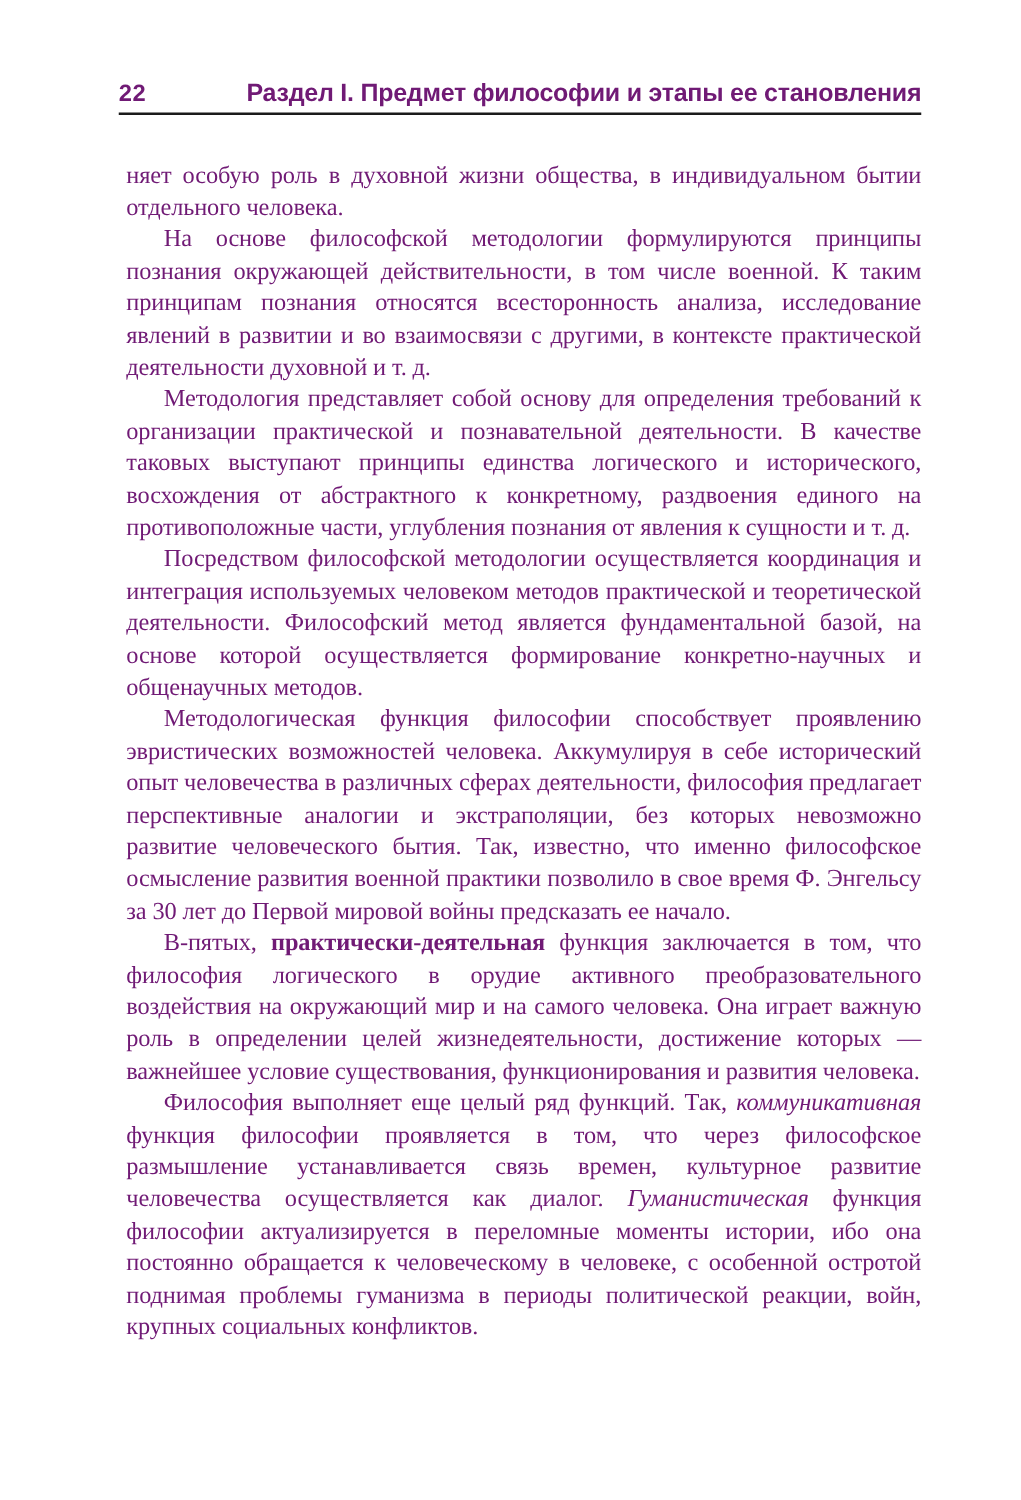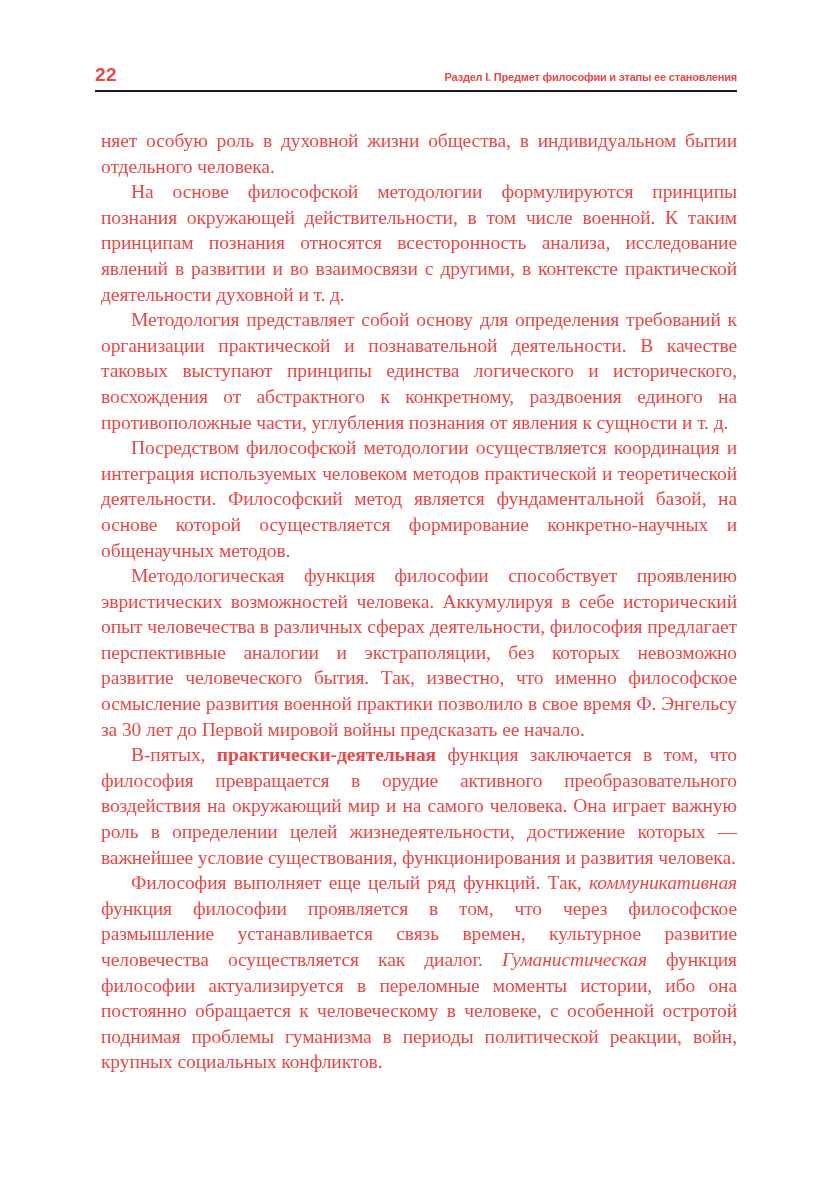--- a/index.html
+++ b/index.html
@@ -7,39 +7,39 @@
     padding: 0;
     background: #ffffff;
   }
   .page {
     position: relative;
     width: 817px;
     height: 1200px;
     background: #ffffff;
     overflow: hidden;
     font-family: "Liberation Serif", serif;
-    color: #ef4444;
+    color: #701a75;
   }
   .page-header {
     position: absolute;
     left: 95px;
     right: 80px;
     top: 64px;
     display: flex;
     justify-content: space-between;
     align-items: baseline;
     font-family: "Liberation Sans", sans-serif;
     font-weight: 700;
   }
   .page-number {
     font-size: 19px;
     letter-spacing: 0.5px;
   }
   .running-title {
-    font-size: 11px;
+    font-size: 20px;
     letter-spacing: -0.2px;
   }
   .header-rule {
     position: absolute;
     left: 95px;
     right: 80px;
     top: 90px;
     height: 2px;
     background: #1a1a1a;
   }
@@ -71,16 +71,16 @@
     <span class="page-number">22</span>
     <span class="running-title">Раздел I. Предмет философии и этапы ее становления</span>
   </header>
   <div class="header-rule"></div>
   <main class="body-text">
       <p class="no-indent"><span>няет особую роль в духовной жизни общества, в индивидуальном бы­тии отдельного человека.</span></p>
       <p><span>На основе философской методологии формулируются принципы познания окружающей действительности, в том числе военной. К та­ким принципам познания относятся всесторонность анализа, иссле­дование явлений в развитии и во взаимосвязи с другими, в контексте практической деятельности духовной и т. д.</span></p>
       <p><span>Методология представляет собой основу для определения тре­бований к организации практической и познавательной деятельно­сти. В качестве таковых выступают принципы единства логического и исторического, восхождения от абстрактного к конкретному, раздво­ения единого на противоположные части, углубления познания от яв­ления к сущности и т. д.</span></p>
       <p><span>Посредством философской методологии осуществляется коорди­нация и интеграция используемых человеком методов практической и теоретической деятельности. Философский метод является фунда­ментальной базой, на основе которой осуществляется формирование конкретно-научных и общенаучных методов.</span></p>
       <p><span>Методологическая функция философии способствует проявлению эвристических возможностей человека. Аккумулируя в себе историче­ский опыт человечества в различных сферах деятельности, философия предлагает перспективные аналогии и экстраполяции, без которых невоз­можно развитие человеческого бытия. Так, известно, что именно фило­софское осмысление развития военной практики позволило в свое время Ф. Энгельсу за 30 лет до Первой мировой войны предсказать ее начало.</span></p>
-      <p><span>В-пятых, </span><span class="b">практически-деятельная</span><span> функция заключается в том, что философия превращается в орудие активного преобразовательно­го воздействия на окружающий мир и на самого человека. Она игра­ет важную роль в определении целей жизнедеятельности, достижение которых — важнейшее условие существования, функционирования и развития человека.</span></p>
+      <p><span>В-пятых, </span><span class="b">практически-деятельная</span><span> функция заключается в том, что философия логического в орудие активного преобразовательно­го воздействия на окружающий мир и на самого человека. Она игра­ет важную роль в определении целей жизнедеятельности, достижение которых — важнейшее условие существования, функционирования и развития человека.</span></p>
       <p><span>Философия выполняет еще целый ряд функций. Так, </span><span class="i">коммуника­тивная</span><span> функция философии проявляется в том, что через философ­ское размышление устанавливается связь времен, культурное развитие человечества осуществляется как диалог. </span><span class="i">Гуманистическая</span><span> функция философии актуализируется в переломные моменты истории, ибо она постоянно обращается к человеческому в человеке, с особенной остро­той поднимая проблемы гуманизма в периоды политической реакции, войн, крупных социальных конфликтов.</span></p>
     </main>
 </div>
 
 </body></html>

